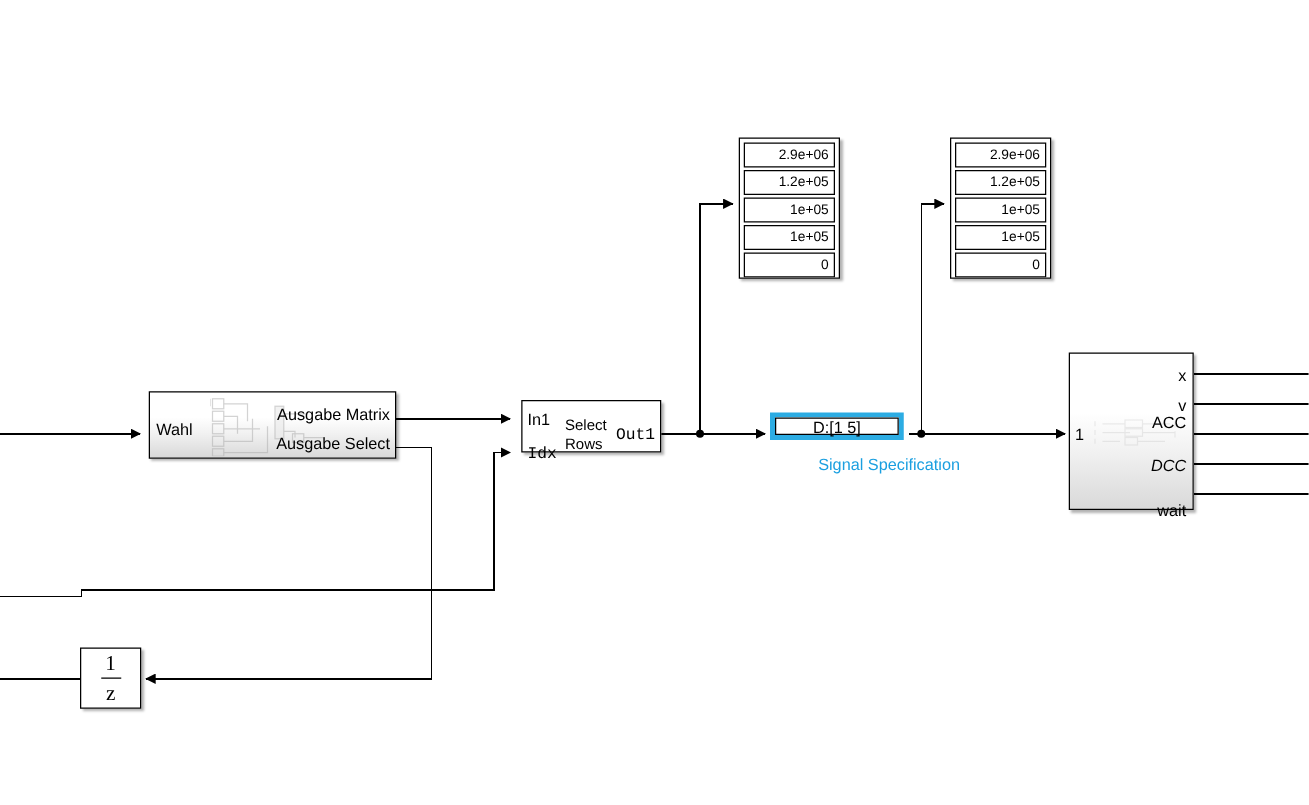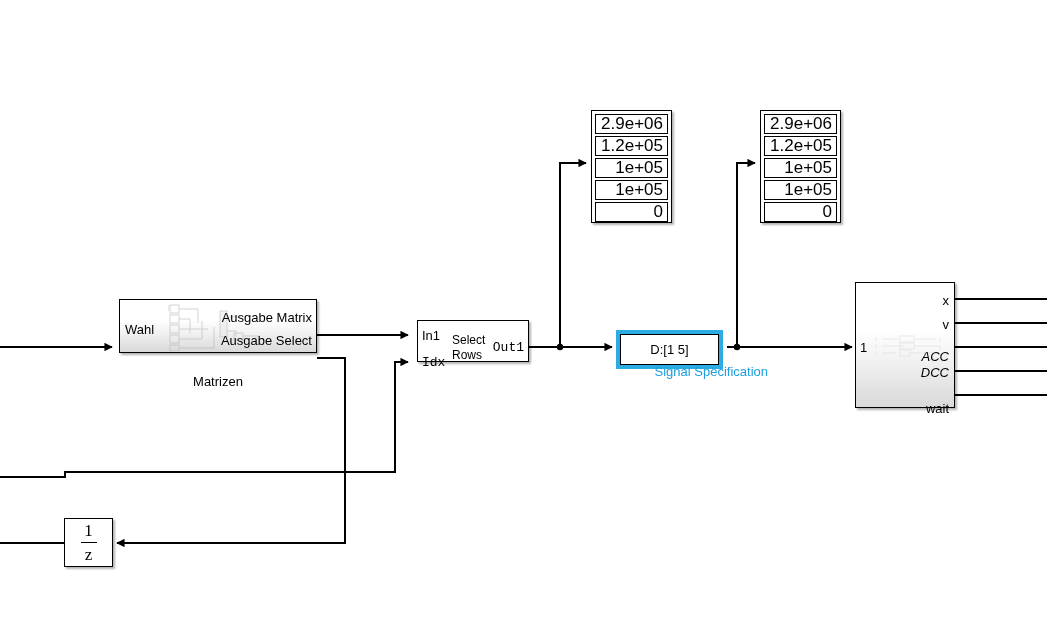--- a/index.html
+++ b/index.html
@@ -74,21 +74,21 @@
     background: #ffffff;
     box-shadow: 2px 2px 2px rgba(0,0,0,0.30);
     padding: 3px;
   }
   .display-cell {
     box-sizing: border-box;
     border: 1px solid #000000;
     height: 20px;
     line-height: 18px;
     margin-bottom: 2px;
-    font-size: 17px;
+    font-size: 11px;
     color: #000000;
     text-align: right;
     padding-right: 4px;
     background: #ffffff;
     overflow: hidden;
   }
   .display-cell:last-child {
     margin-bottom: 0;
   }
 
@@ -185,21 +185,21 @@
 
       <path d="M 65 543 L 0 543"></path>
     </g>
 
     <g fill="#000000">
       <circle cx="560" cy="347" r="3.2"></circle>
       <circle cx="737" cy="347" r="3.2"></circle>
     </g>
   </svg>
 
-  <div class="sl-block" style="left:119px; top:299px; width:198px; height:54px;">
+  <div class="sl-block" style="left:119px; top:313px; width:198px; height:54px;">
 
     <svg class="preview" style="left:48px; top:3px;" width="110" height="48" viewBox="0 0 110 48">
       <g stroke="#b0b0b0" stroke-width="1" fill="none">
         <rect x="2" y="12" width="9" height="8"></rect>
         <rect x="2" y="22" width="9" height="8"></rect>
         <rect x="2" y="32" width="9" height="8"></rect>
         <rect x="2" y="42" width="9" height="6"></rect>
         <rect x="2" y="2" width="9" height="8"></rect>
         <path d="M 11 6 L 30 6 L 30 20"></path>
         <path d="M 11 16 L 22 16 L 22 30"></path>
@@ -211,21 +211,20 @@
         <path d="M 59 28 L 68 28 L 68 33"></path>
         <rect x="66" y="30" width="9" height="7"></rect>
         <path d="M 75 33 L 92 33"></path>
         <path d="M 0 2 L 0 8"></path>
       </g>
     </svg>
     <span class="port-label" style="left:5px; top:22px;">Wahl</span>
     <span class="port-label right" style="right:4px; top:10px;">Ausgabe Matrix</span>
     <span class="port-label right" style="right:4px; top:33px;">Ausgabe Select</span>
   </div>
-  <div class="blk-caption" style="left:119px; top:374px; width:198px;">Matrizen</div>
 
   <div class="sl-block sl-flat" style="left:417px; top:320px; width:112px; height:42px;">
     <span class="port-label" style="left:4px; top:7px;">In1</span>
     <span class="port-label" style="left:4px; top:34px;font-family:Liberation Mono, monospace;">Idx</span>
     <span class="inner-label" style="left:34px; top:12px; width:46px;">Select
 Rows</span>
     <span class="port-label right" style="right:4px; top:19px;font-family:Liberation Mono, monospace;">Out1</span>
   </div>
 
   <div class="display-block" style="left:591px; top:110px; width:81px; height:113px;">
@@ -237,21 +236,21 @@
   </div>
 
   <div class="display-block" style="left:760px; top:110px; width:81px; height:113px;">
     <div class="display-cell">2.9e+06</div>
     <div class="display-cell">1.2e+05</div>
     <div class="display-cell">1e+05</div>
     <div class="display-cell">1e+05</div>
     <div class="display-cell">0</div>
   </div>
 
-  <div class="sel-wrap" style="left:616px; top:330px; width:107px; height:39px;">
+  <div class="sel-wrap" style="left:616px; top:330px; width:107px; height:22px;">
     <div class="sel-inner">D:[1 5]</div>
   </div>
   <div class="blk-caption sel" style="left:620px; top:364px; width:148px;text-align:right;">Signal Specification</div>
 
   <div class="sl-block sl-flat" style="left:64px; top:518px; width:49px; height:49px;">
     <div class="delay-inner">
       <span class="delay-num">1</span>
       <span class="delay-bar"></span>
       <span class="delay-den">z</span>
     </div>
@@ -272,18 +271,18 @@
         <path d="M 40 4 L 62 4"></path>
         <path d="M 40 11 L 66 11"></path>
         <path d="M 36 18 L 58 18"></path>
         <path d="M 66 2 L 66 7"></path>
         <path d="M 66 10 L 66 15"></path>
       </g>
     </svg>
     <span class="port-label" style="left:4px; top:57px;">1</span>
     <span class="port-label right" style="right:5px; top:10px;">x</span>
     <span class="port-label right" style="right:5px; top:34px;">v</span>
-    <span class="port-label right" style="right:5px; top:66px;font-style:italic;">ACC</span>
+    <span class="port-label right" style="right:5px; top:47px;">ACC</span>
     <span class="port-label right" style="right:5px; top:82px;font-style:italic;">DCC</span>
     <span class="port-label right" style="right:5px; top:106px;margin-top:12px;">wait</span>
   </div>
 
 </div>
 
 </body></html>

